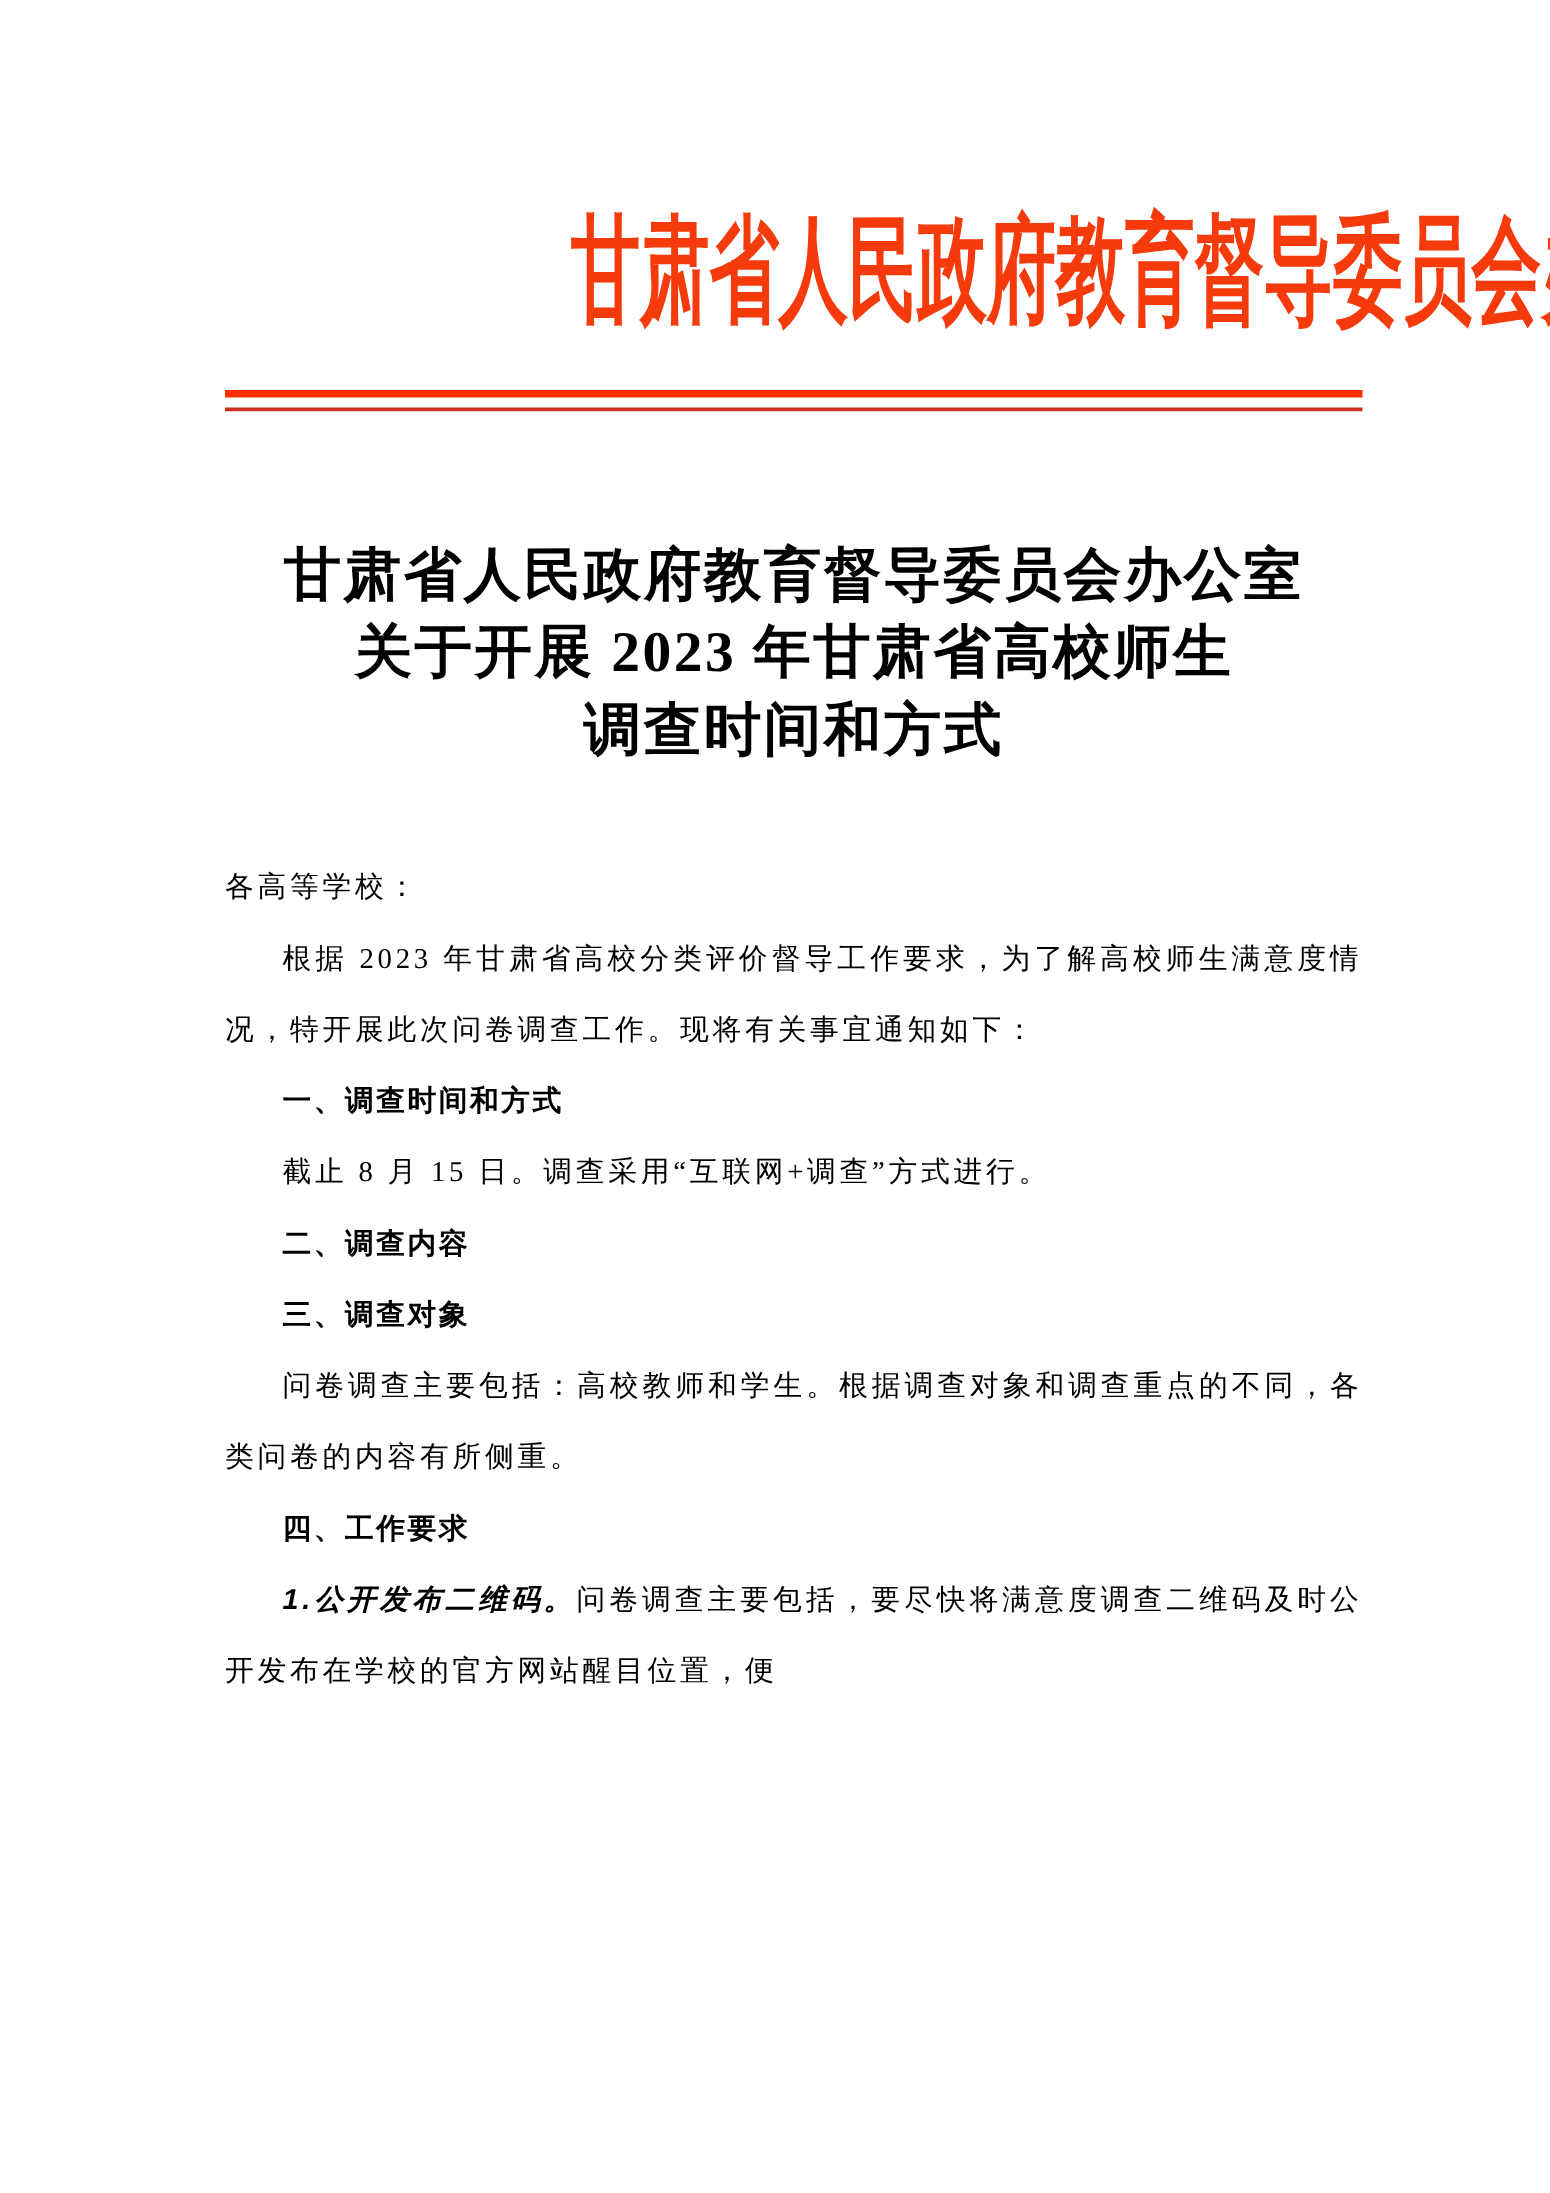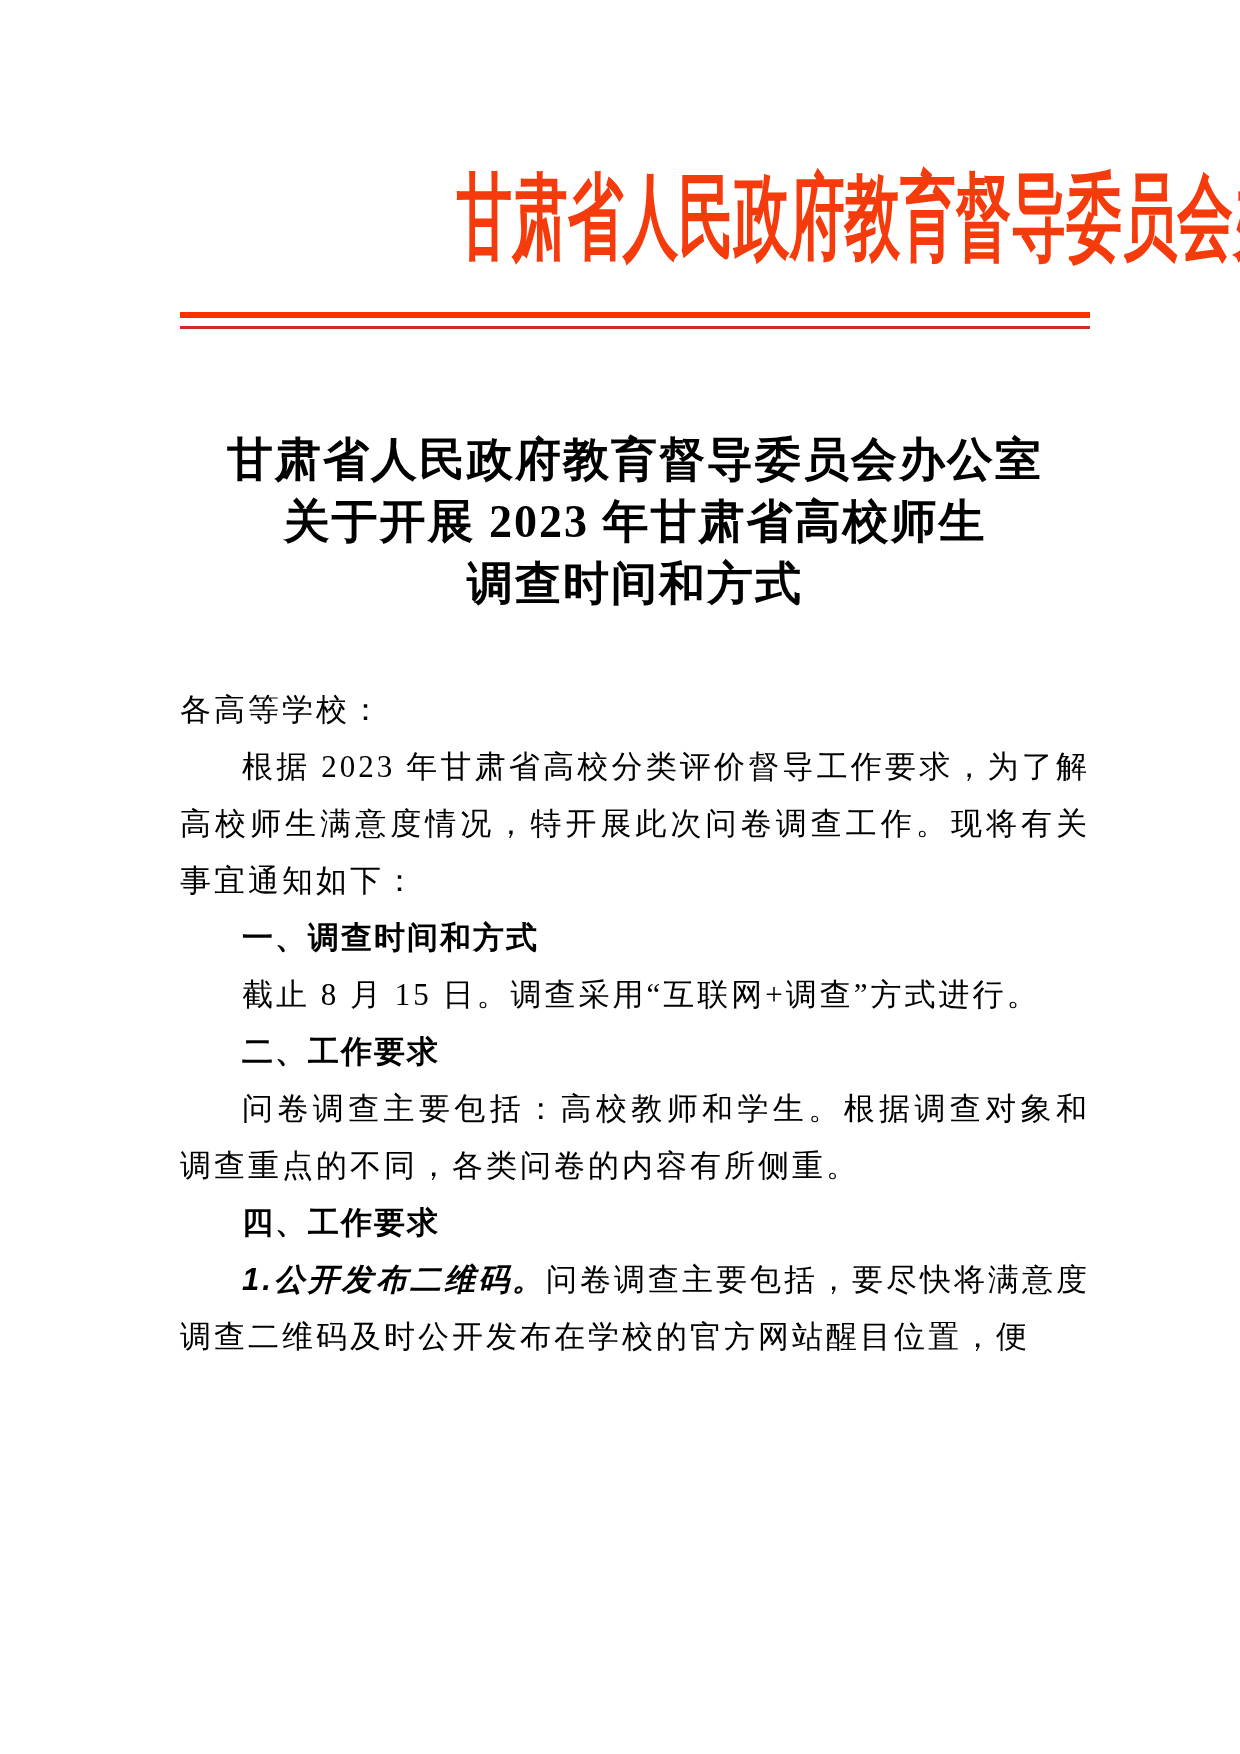--- a/index.html
+++ b/index.html
@@ -54,21 +54,21 @@
     text-align: center;
     font-size: 46px;
     line-height: 62px;
     font-weight: bold;
     letter-spacing: 2px;
     font-family: "Liberation Serif", "DejaVu Serif", serif;
   }
   
   .doc-body {
     margin-top: 66px;
-    font-size: 31px;
+    font-size: 23px;
     line-height: 57px;
     letter-spacing: 3px;
     text-align: justify;
     text-justify: inter-character;
   }
   .doc-body p {
     margin: 0;
     text-align: justify;
     text-align-last: left;
   }
@@ -106,23 +106,24 @@
 
   <div class="doc-body">
     <p class="salutation">各高等学校：</p>
 
     <p class="para">根据 2023 年甘肃省高校分类评价督导工作要求，为了解高校师生满意度情况，特开展此次问卷调查工作。现将有关事宜通知如下：</p>
 
     <p class="sec-heading">一、调查时间和方式</p>
 
     <p class="para">截止 8 月 15 日。调查采用“互联网+调查”方式进行。</p>
 
-    <p class="sec-heading">二、工作要求</p>
+    <p class="sec-heading">二、调查内容</p>
 
 
+    <p class="sec-heading">三、调查对象</p>
 
     <p class="para">问卷调查主要包括：高校教师和学生。根据调查对象和调查重点的不同，各类问卷的内容有所侧重。</p>
 
     <p class="sec-heading">四、工作要求</p>
 
     <p class="para">
       <span class="lead">1.公开发布二维码。</span><span>问卷调查主要包括，要尽快将满意度调查二维码及时公开发布在学校的官方网站醒目位置，便</span>
     </p>
   </div>
 

